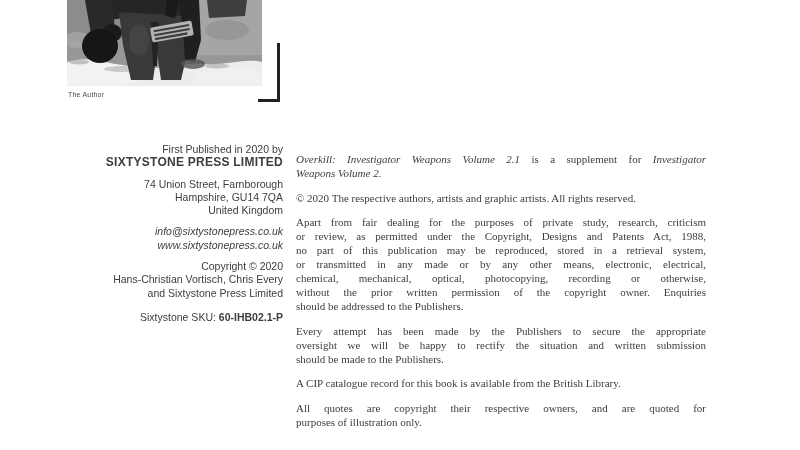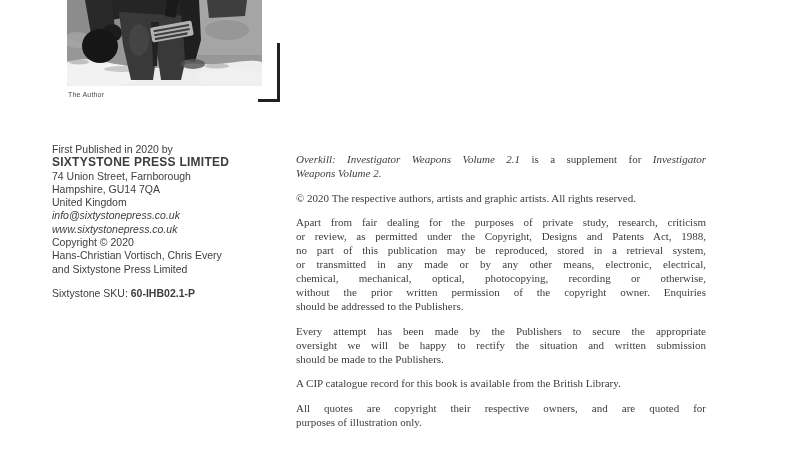--- a/index.html
+++ b/index.html
@@ -22,24 +22,24 @@
   }
 
   
   .bracket{
     position:absolute;left:258px;top:43px;width:19px;height:56px;
     border-right:3px solid #212121;border-bottom:3px solid #212121;
   }
 
   
   .leftcol{
-    position:absolute;left:52px;top:143px;width:238px;text-align:left;
+    position:absolute;left:45px;top:143px;width:238px;text-align:right;
     font-size:10.5px;line-height:13.3px;color:#3d3d3d;
   }
-  .lgroup + .lgroup{}
+  .lgroup + .lgroup{margin-top:8px;}
   .lgroup:last-child{margin-top:11px;}
   .lcline{white-space:nowrap;}
   .lcline.publisher{font-weight:bold;font-size:12px;letter-spacing:.25px;}
   .lcline.italic{font-style:italic;}
 
   
   .rightcol{
     position:absolute;left:296px;top:152px;width:410px;
     font-size:11px;line-height:14px;color:#3d3d3d;font-family:Liberation Serif, serif;
   }

